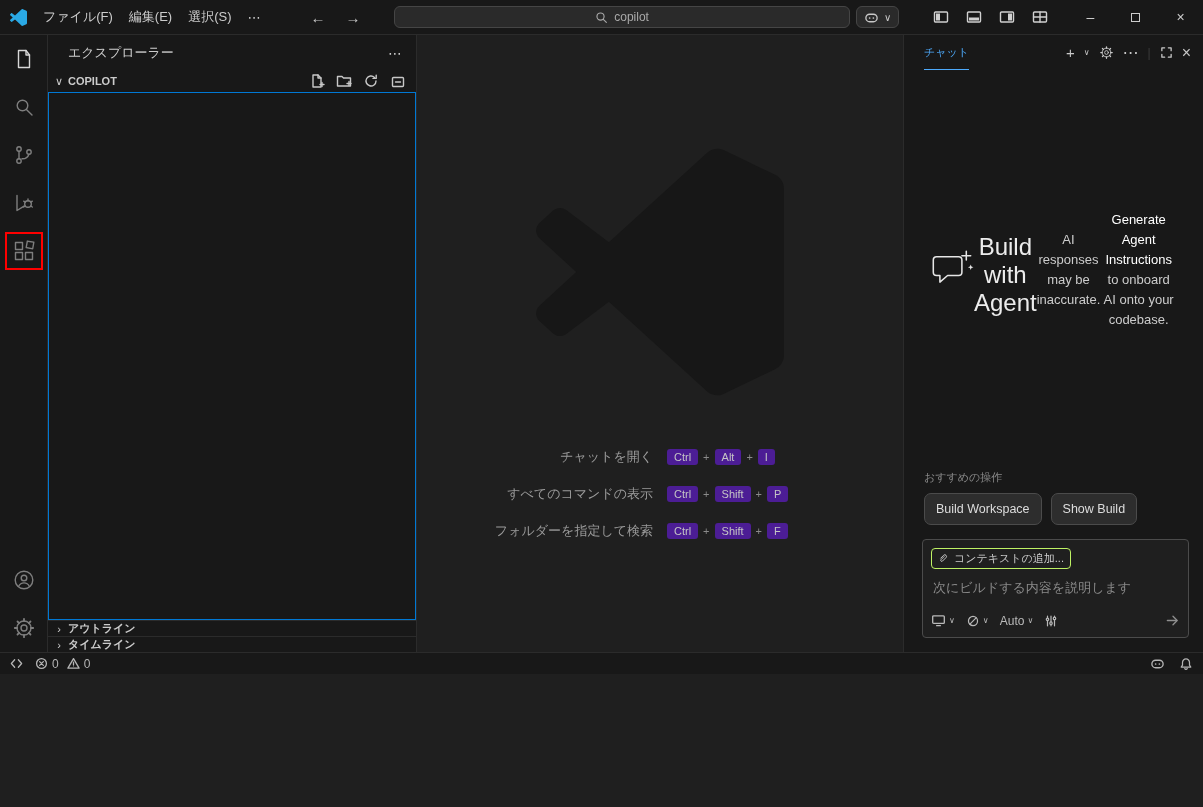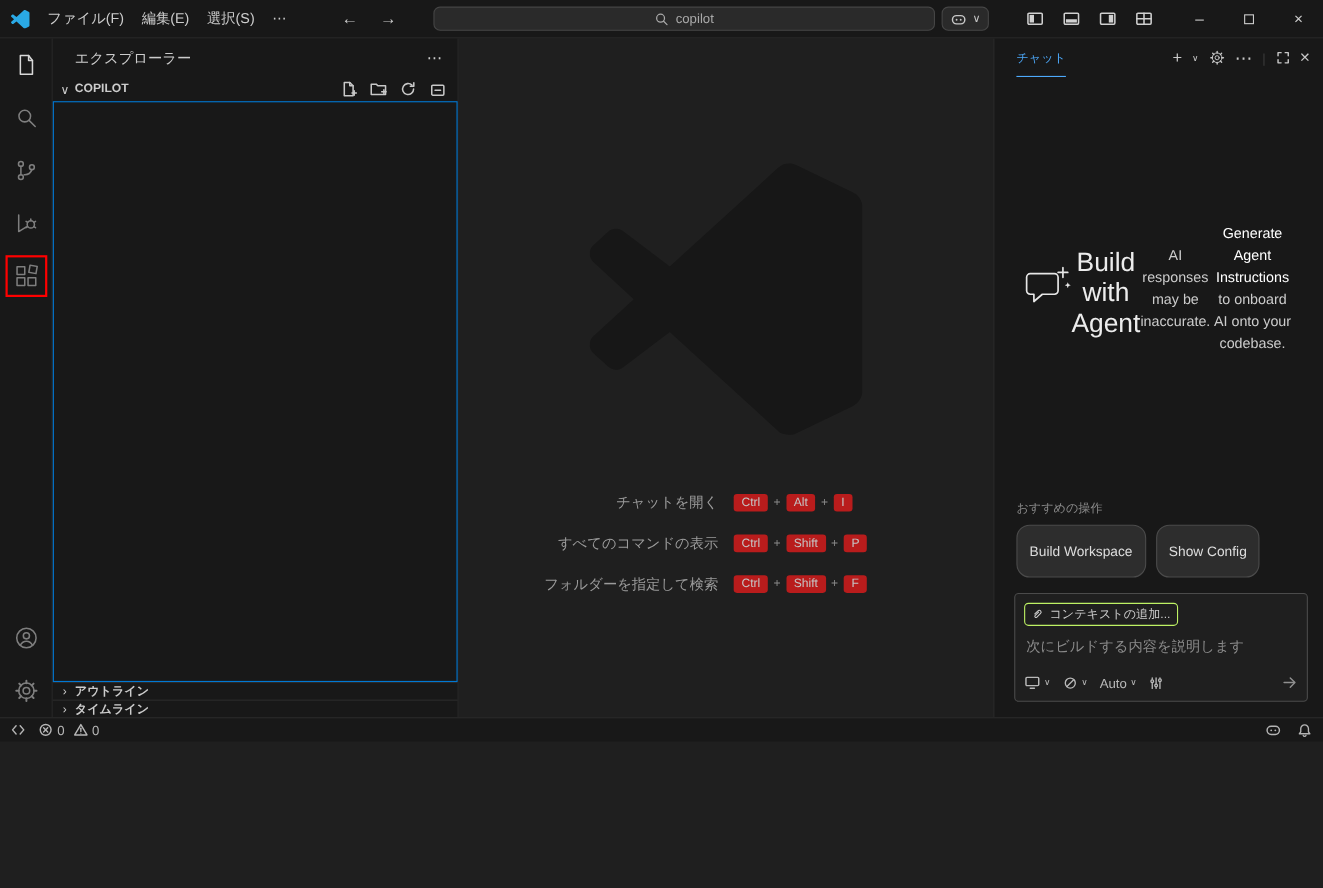--- a/index.html
+++ b/index.html
@@ -55,42 +55,42 @@
   .bottom-sections .section-row { border-top:1px solid #2b2b2b; }
 
   
   .editor { flex:1; background:#1f1f1f; display:flex; flex-direction:column;
     align-items:center; justify-content:center; min-width:0; }
   .watermark { margin-bottom:52px; }
   .shortcuts { display:flex; flex-direction:column; gap:19px; }
   .sc-row { display:flex; align-items:center; font-size:13px; color:#9b9b9b; }
   .sc-label { width:195px; text-align:right; margin-right:14px; }
   .sc-keys { width:195px; display:flex; align-items:center; gap:5px; font-size:11px; color:#8a8a8a; }
-  .key { background:#b91c1c; border-radius:3px; padding:2px 7px; color:#c5c5c5; font-size:11px; }
+  .key { background:#4c1d95; border-radius:3px; padding:2px 7px; color:#c5c5c5; font-size:11px; }
 
   
   .chat { width:300px; background:#181818; border-left:1px solid #2b2b2b;
     display:flex; flex-direction:column; }
   .chat-header { flex:0 0 35px; display:flex; align-items:center; padding:0 12px 0 20px; }
   .chat-tab { height:100%; display:flex; align-items:center; font-size:11px; color:#4daafc;
     border-bottom:1px solid #4daafc; }
   .hicons { margin-left:auto; display:flex; align-items:center; gap:9px; color:#c8c8c8; }
   .hsep { color:#3c3c3c; font-size:12px; }
   .plus-glyph { font-size:15px; line-height:1; }
   .mini-chev { font-size:8px; }
   .chat-main { flex:1; display:flex; flex-direction:row; align-items:center;
     justify-content:center; text-align:center; padding:0 26px; color:#cccccc; }
   .chat-heading { font-size:24px; color:#ececec; font-weight:500; margin:20px 0 10px; }
   .chat-sub { font-size:13px; line-height:1.55; }
   .link { color:#ffffff; }
   .suggest { padding:0 18px 10px 20px; }
   .suggest-label { font-size:11px; color:#8a8a8a; margin-bottom:8px; }
   .suggest-btns { display:flex; gap:9px; }
-  .sbtn { background:#2d2d2d; border:1px solid #4b4b4b; border-radius:12px; color:#dddddd;
-    font-size:12.5px; padding:16px 11px; }
+  .sbtn { background:#2d2d2d; border:1px solid #4b4b4b; border-radius:7px; color:#dddddd;
+    font-size:12.5px; padding:8px 11px; }
   .chat-input { margin:4px 14px 14px 18px; border:1px solid #4b4b4b; border-radius:4px;
     background:#1f1f1f; padding:8px 8px 9px; }
   .chip { display:inline-flex; align-items:center; gap:5px; border:1px solid #bef264;
     border-radius:4px; padding:2px 6px; font-size:11px; color:#cccccc; }
   .ci-placeholder { margin:10px 2px 0; font-size:13px; color:#8a8a8a; }
   .ci-bottom { display:flex; align-items:center; gap:11px; margin-top:16px; color:#b9b9b9;
     font-size:12px; }
   .ci-group { display:flex; align-items:center; gap:3px; }
   .ci-send { margin-left:auto; color:#8f8f8f; }
 
@@ -369,21 +369,21 @@
         </span>
         <div class="chat-heading">Build with Agent</div>
         <div class="chat-sub">AI responses may be inaccurate.</div>
         <div class="chat-sub"><span class="link">Generate Agent Instructions</span><span> to onboard AI onto your codebase.</span></div>
       </div>
 
       <div class="suggest">
         <div class="suggest-label">おすすめの操作</div>
         <div class="suggest-btns">
           <span class="sbtn">Build Workspace</span>
-          <span class="sbtn">Show Config</span>
+          <span class="sbtn">Show Build</span>
         </div>
       </div>
 
       <div class="chat-input">
         <span class="chip">
           <span>
             <svg width="11" height="11" viewBox="0 0 16 16" class="ic" stroke-width="1.3">
                 <path d="M4 7.5 8.2 3.3a2.4 2.4 0 0 1 3.4 3.4l-5.2 5.2a1.5 1.5 0 0 1-2.1-2.1L9 5.1"></path>
               </svg>
           </span>

